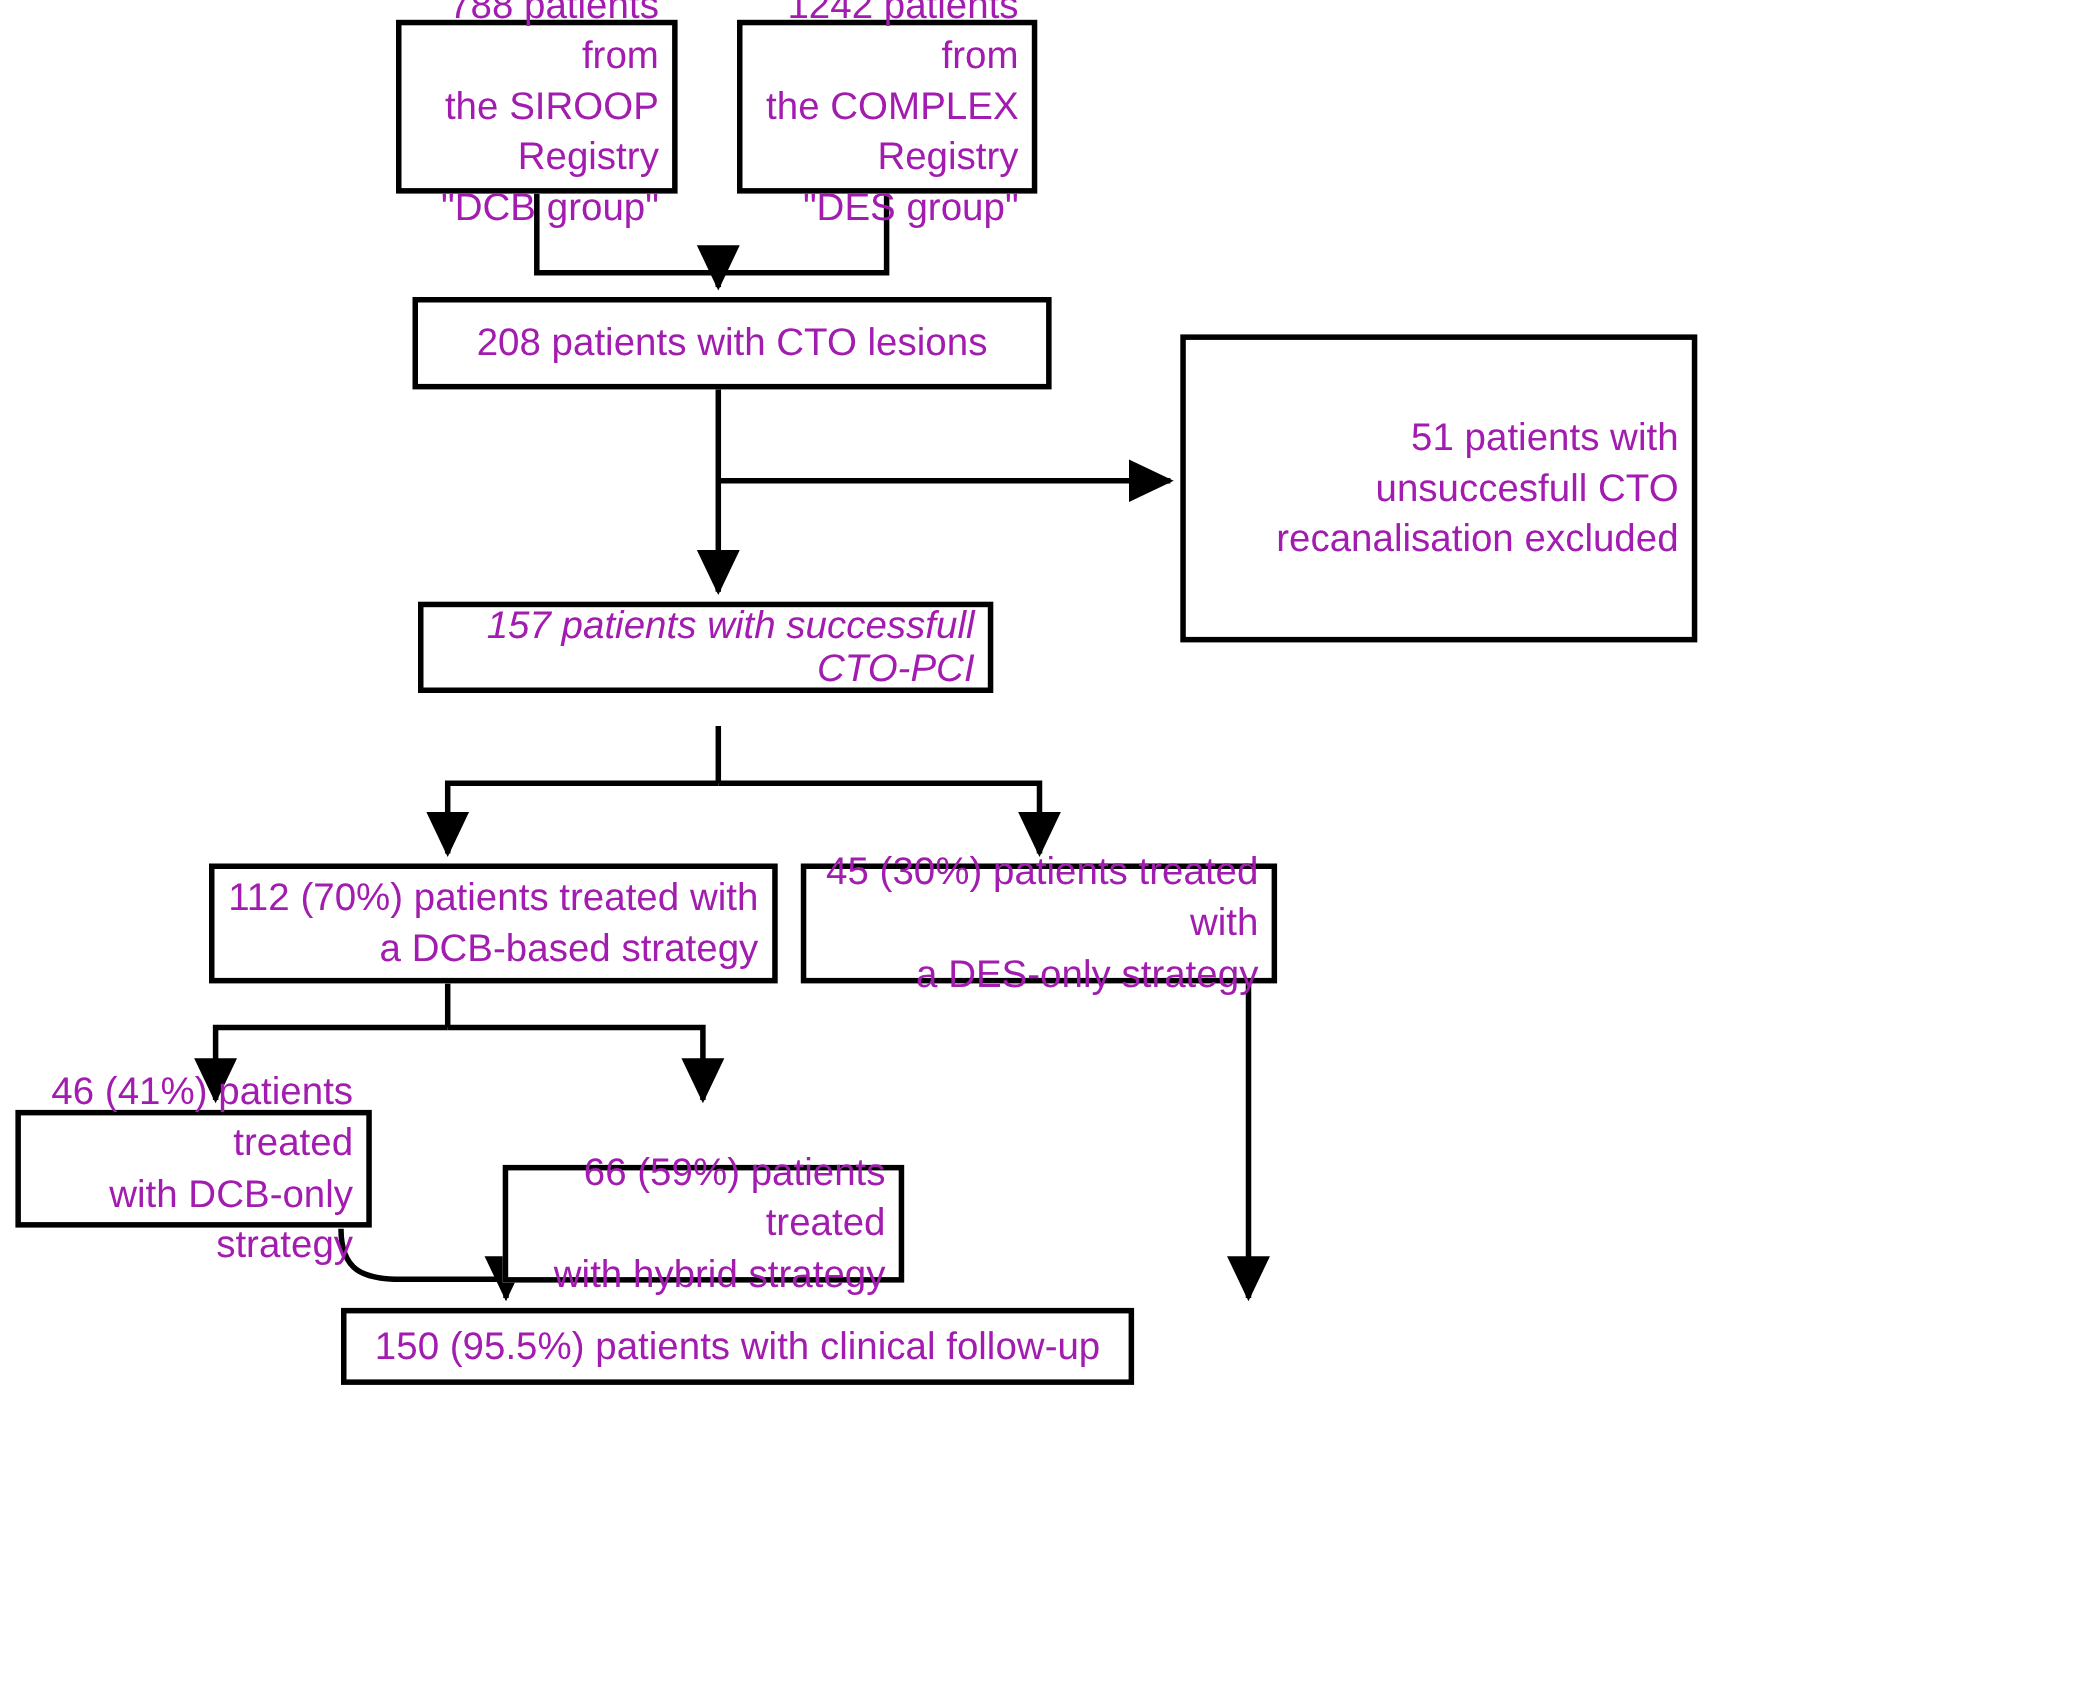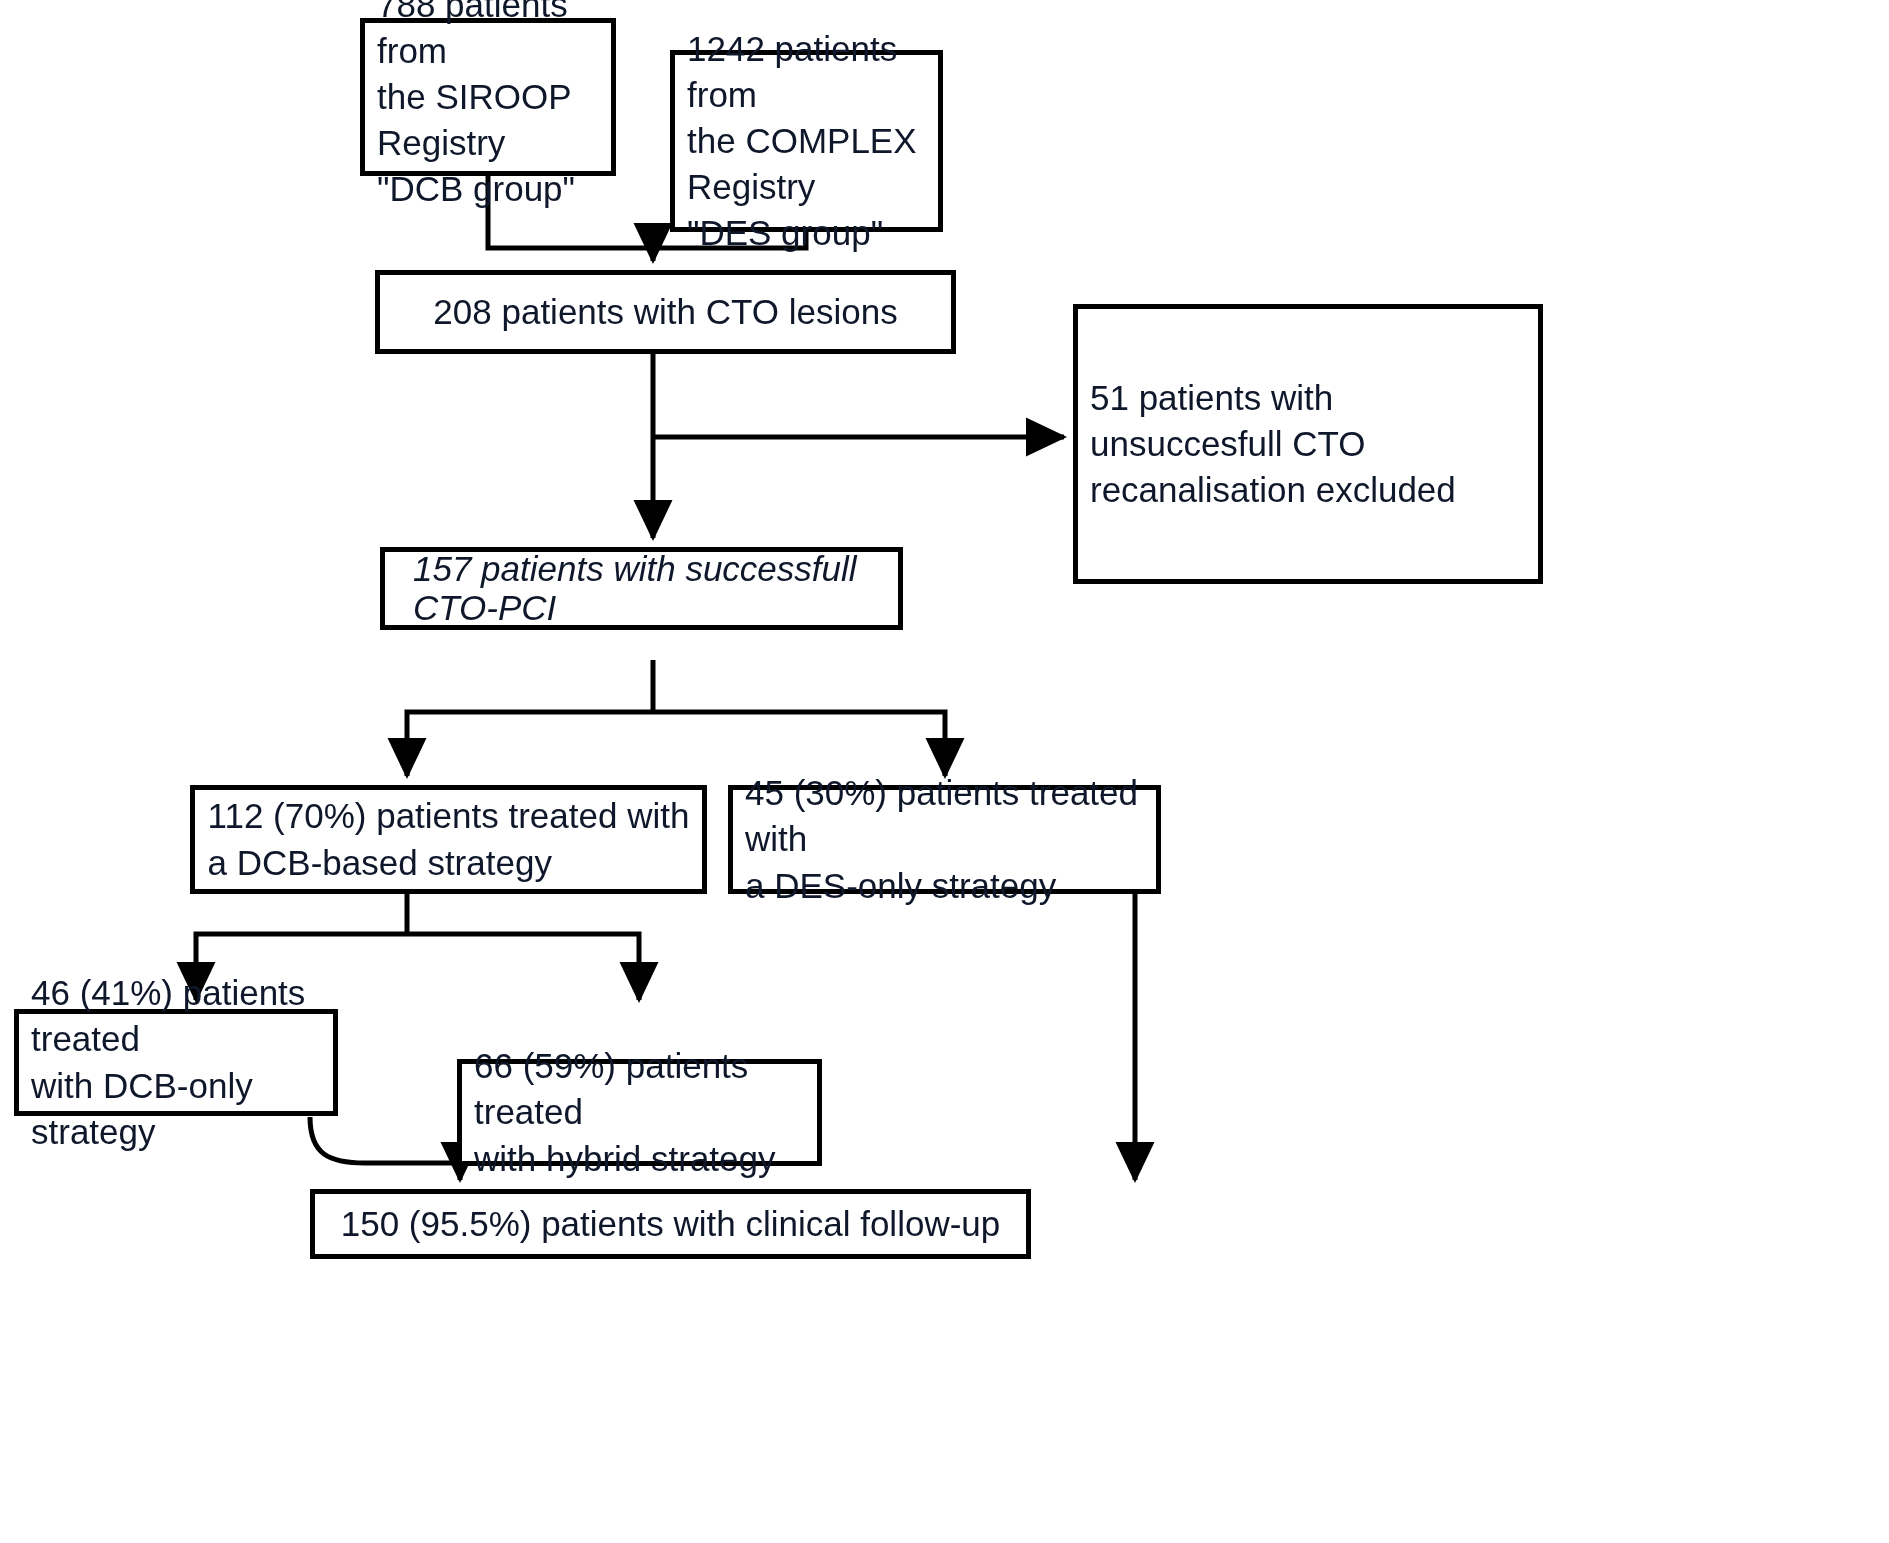--- a/index.html
+++ b/index.html
@@ -25,34 +25,34 @@
     pointer-events: none;
   }
   .node {
     position: absolute;
     box-sizing: border-box;
     border: 5px solid #000000;
     background: #ffffff;
     display: flex;
     align-items: center;
     justify-content: center;
-    text-align: left;
-    color: #0f172a;
+    text-align: right;
+    color: #a21caf;
     font-size: 35px;
     line-height: 1.32;
     padding: 6px 12px;
     z-index: 2;
   }
   .node .txt {
     display: block;
     white-space: pre-line;
   }
   
   #node-siroop   { left: 360px;  top: 18px;   width: 256px; height: 158px; }
-  #node-complex  { left: 670px;  top: 18px;   width: 273px; height: 182px; margin-top: 32px; }
+  #node-complex  { left: 670px;  top: 18px;   width: 273px; height: 158px; }
   #node-cto      { left: 375px;  top: 270px;  width: 581px; height: 84px;  }
   #node-excluded { left: 1073px; top: 304px;  width: 470px; height: 280px; }
   #node-ctopci   { left: 380px;  top: 547px;  width: 523px; height: 83px; font-style: italic; }
   #node-dcbbased { left: 190px;  top: 785px;  width: 517px; height: 109px; }
   #node-desonly  { left: 728px;  top: 785px;  width: 433px; height: 109px; }
   #node-dcbonly  { left: 14px;   top: 1009px; width: 324px; height: 107px; }
   #node-hybrid   { left: 457px;  top: 1059px; width: 365px; height: 107px; }
   #node-followup { left: 310px;  top: 1189px; width: 721px; height: 70px;  }
 
   

